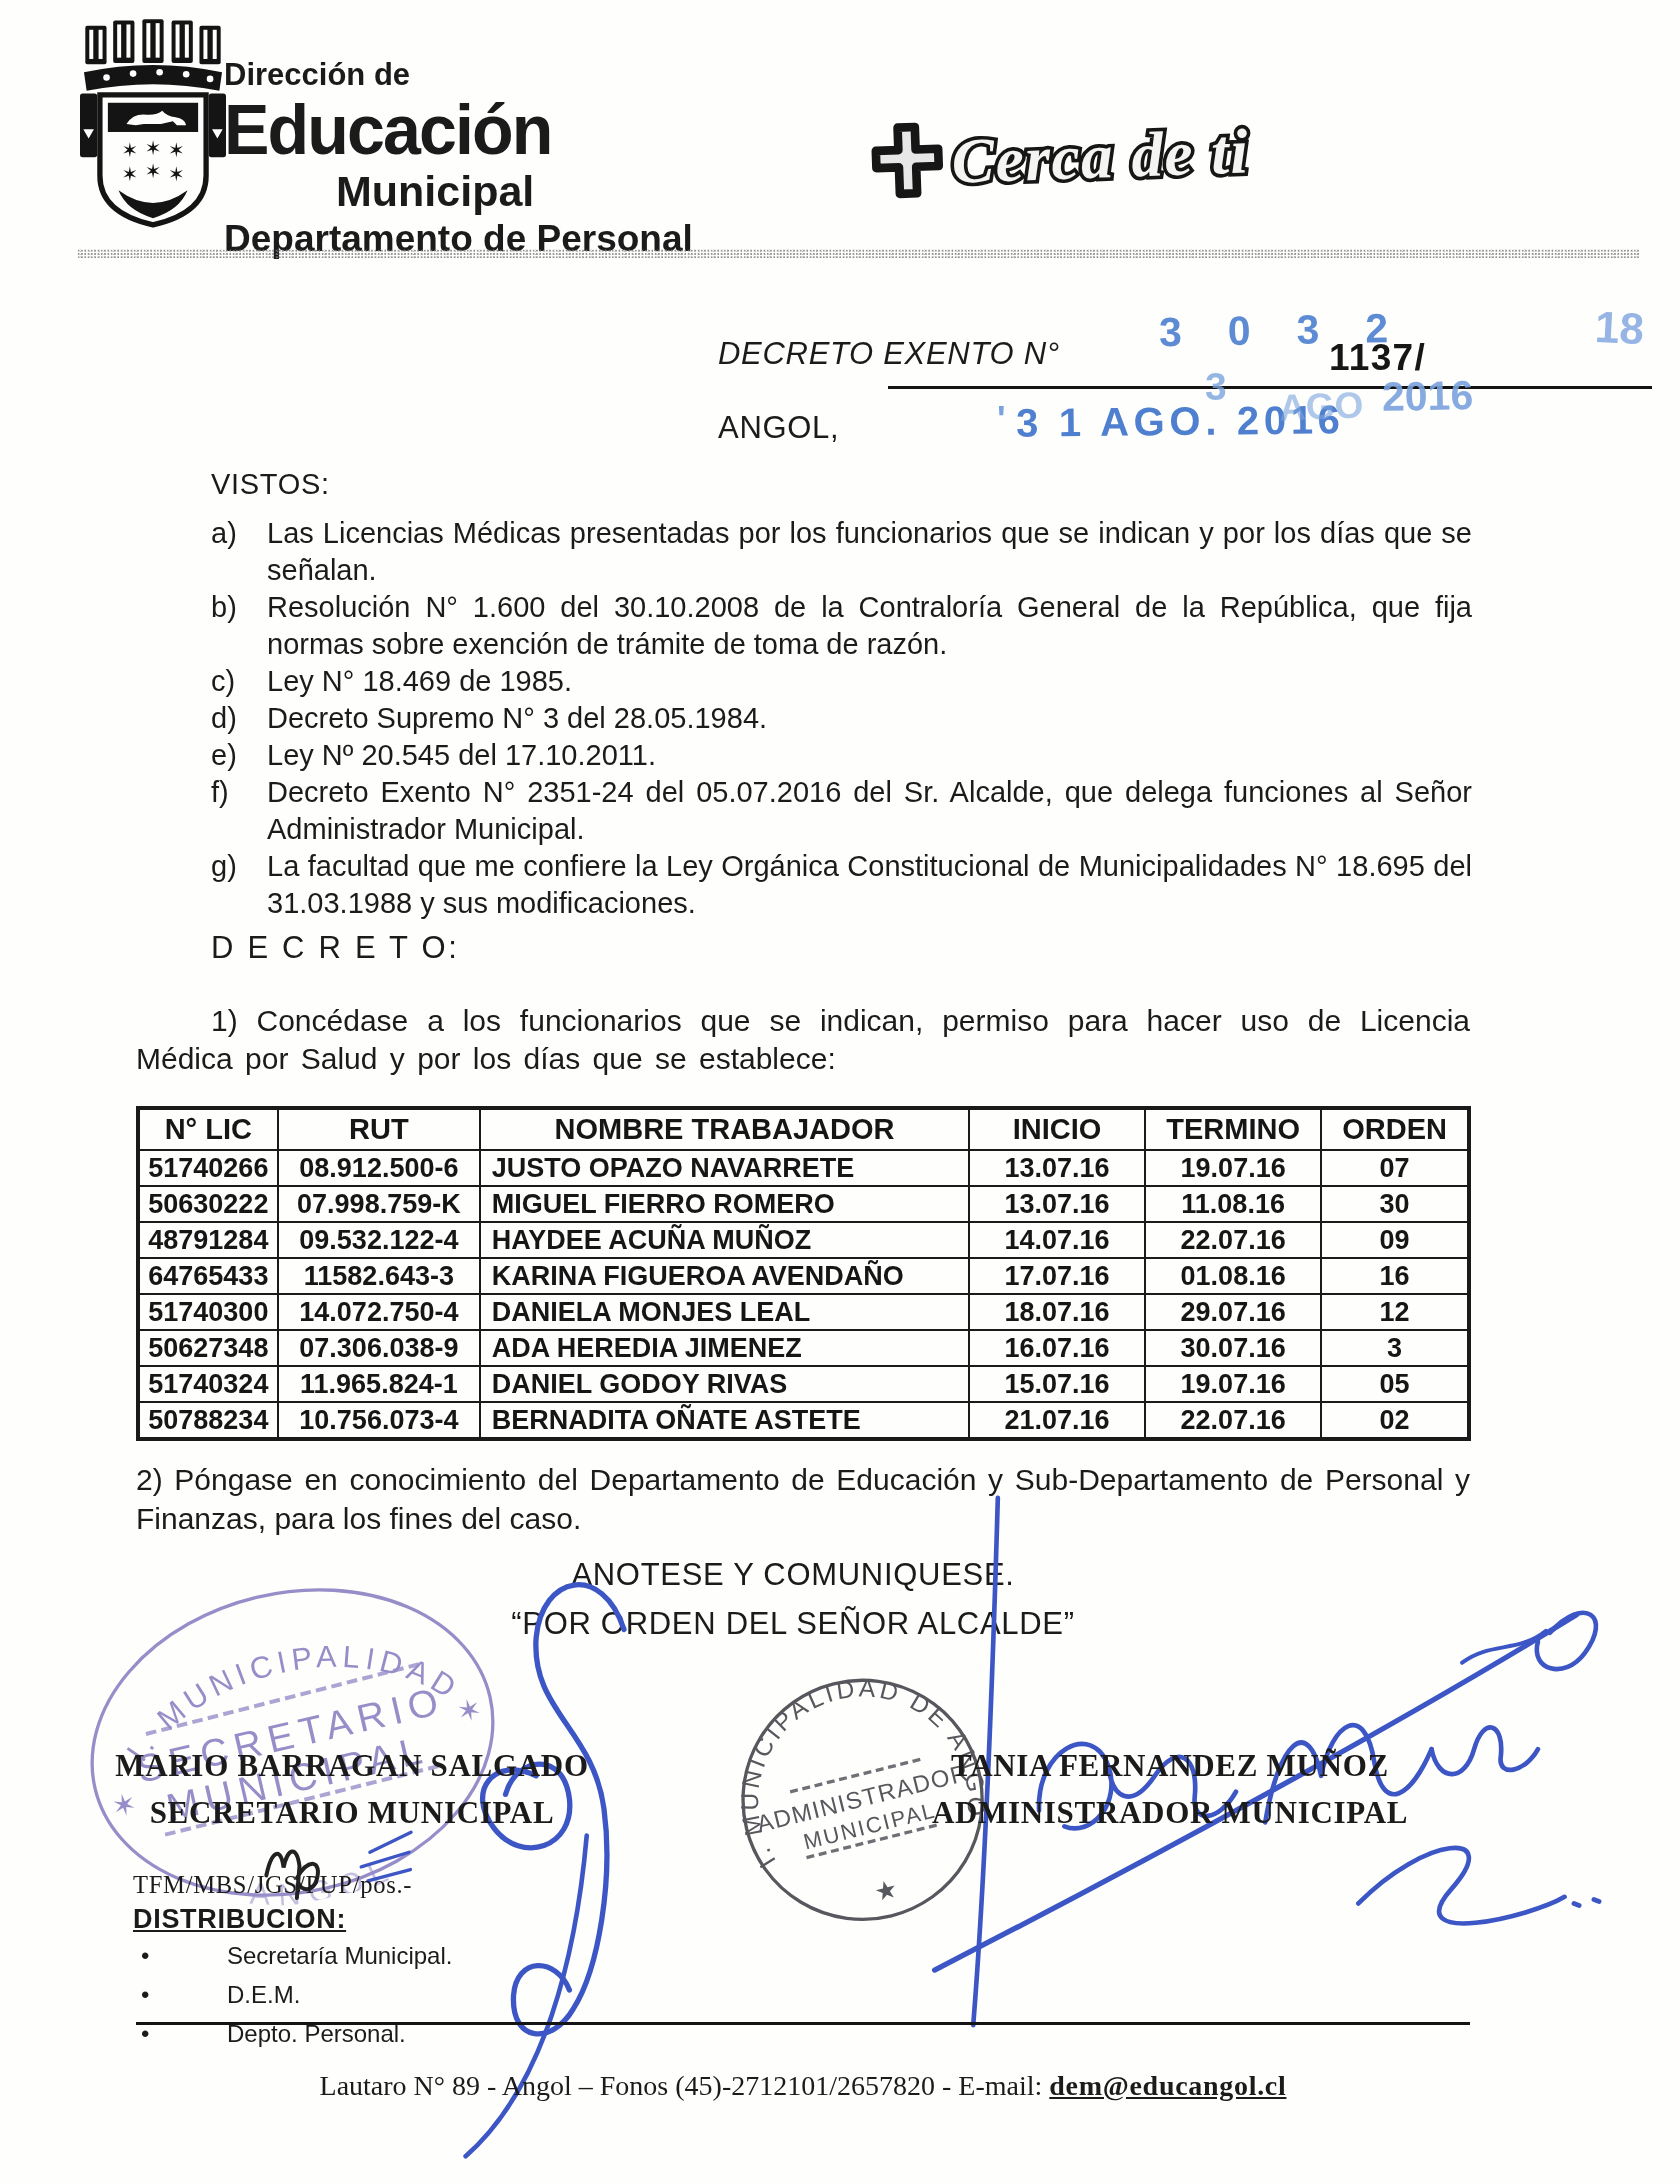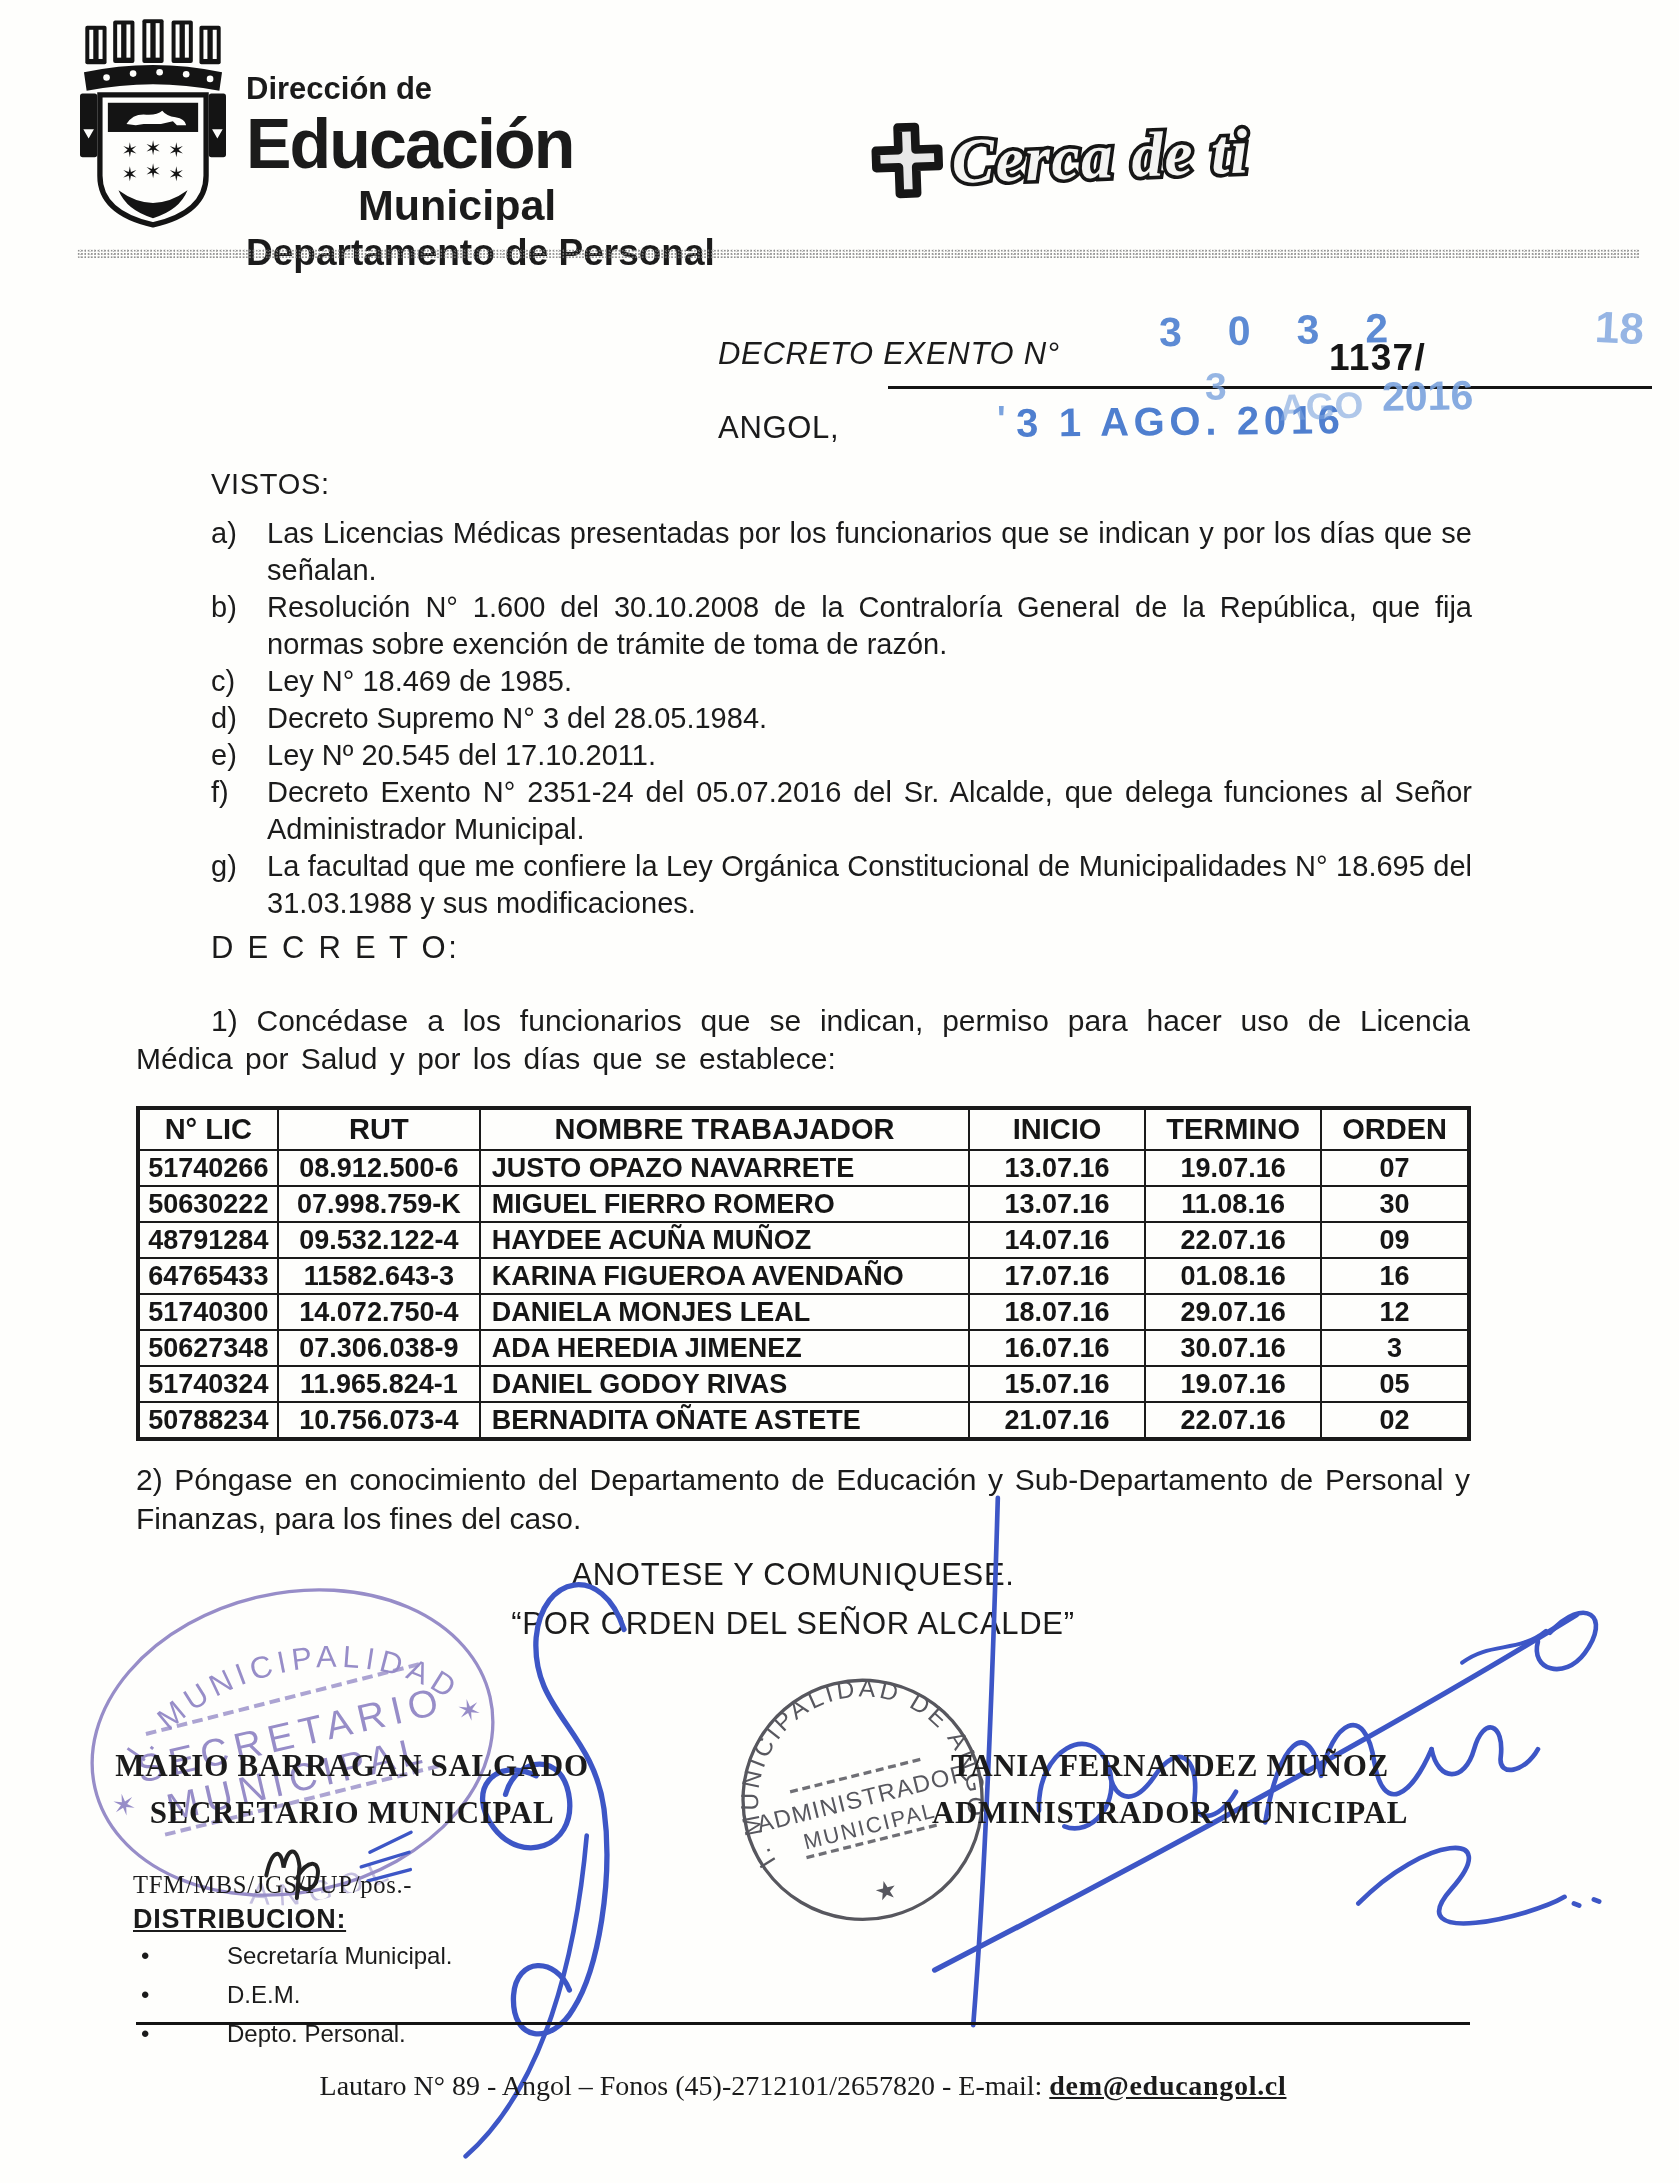--- a/index.html
+++ b/index.html
@@ -4,21 +4,21 @@
 <style>
   html,body{margin:0;padding:0;background:#c8c8c8;}
   .page{
     position:relative;width:1679px;height:2183px;background:#fefefc;
     font-family:"Liberation Sans",sans-serif;color:#1b1b1b;overflow:hidden;
   }
   .abs{position:absolute;}
   .serif{font-family:"Liberation Serif",serif;}
 
   
-  .hdr-block{left:224px;top:73px;line-height:1;margin-left:22px;}
+  .hdr-block{left:224px;top:59px;line-height:1;}
   .hdr-l1{font-size:31px;font-weight:900;letter-spacing:0;}
   .hdr-l2{font-size:71px;font-weight:900;letter-spacing:-2px;margin-top:4px;transform:scaleX(.96);transform-origin:left;}
   .hdr-l3{font-size:43px;font-weight:900;margin:5.3px 0 0 112px;}
   .hdr-l4{font-size:37px;font-weight:900;margin-top:6.7px;}
   .slogan{left:858px;top:93px;width:466px;height:126px;}
 
   .divider{
     left:77px;top:249px;width:1563px;height:8.6px;
     background-image:
       radial-gradient(circle,#7e7e7e 0.8px,transparent 1px),

